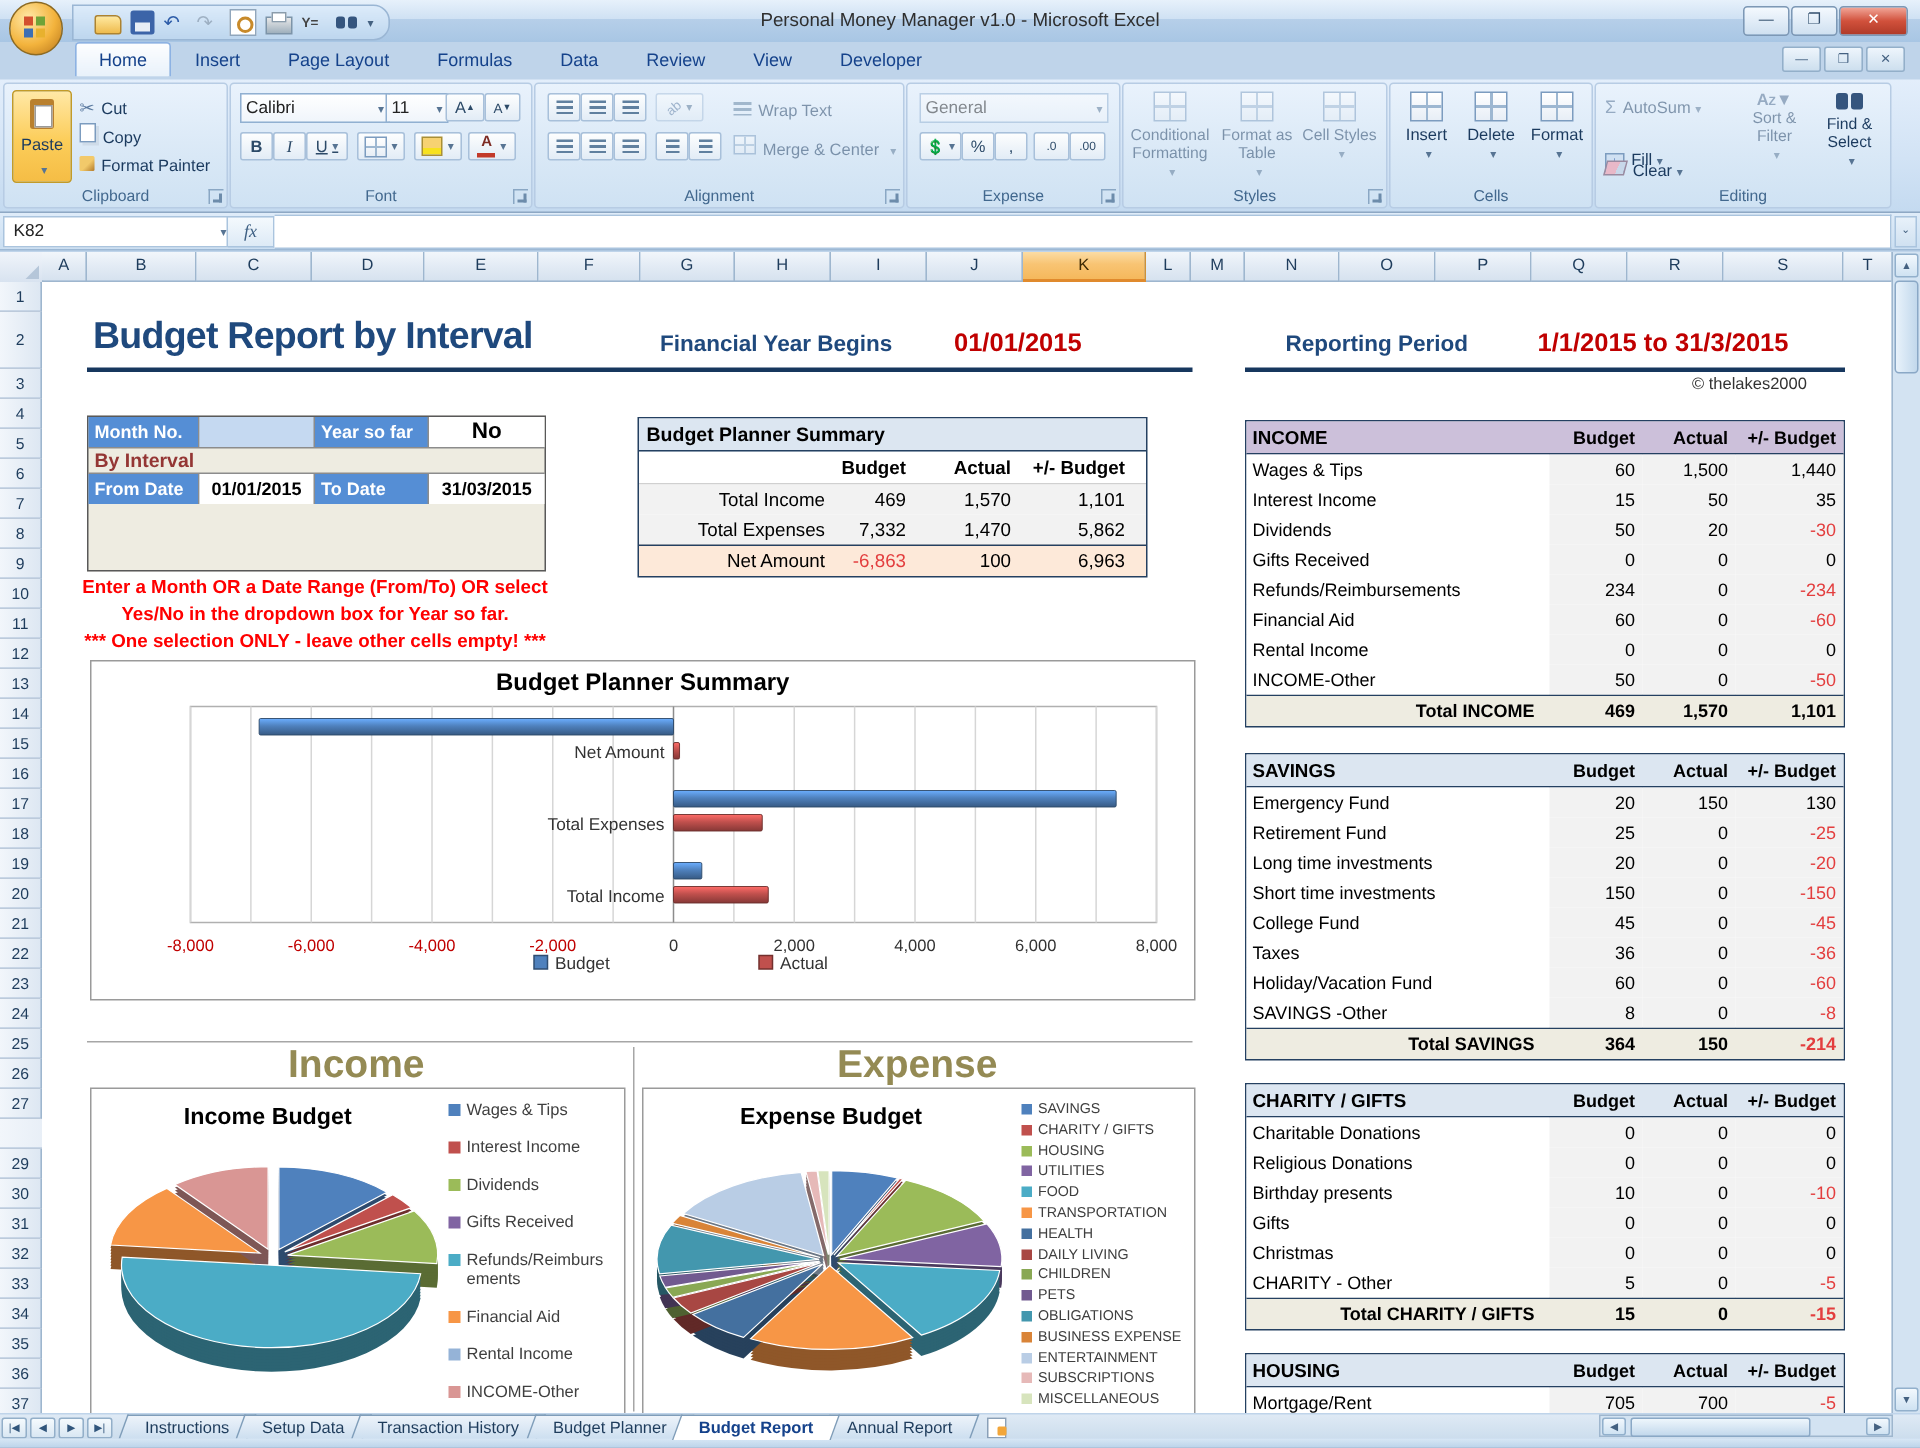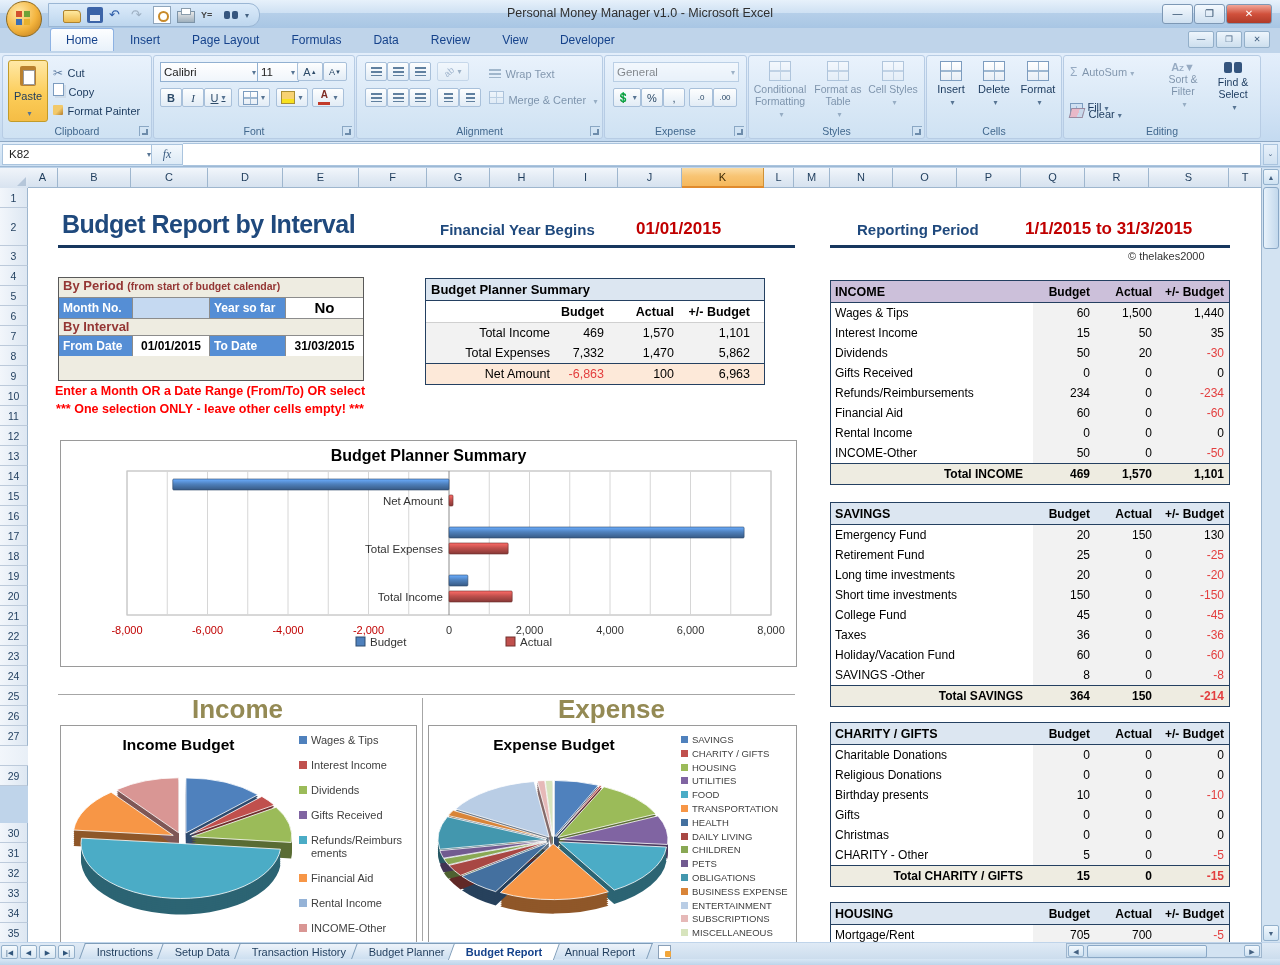--- a/index.html
+++ b/index.html
@@ -454,21 +454,21 @@
       <div class="rh" style="height: 19px;">20</div>
       <div class="rh" style="height: 19px;">21</div>
       <div class="rh" style="height: 19px;">22</div>
       <div class="rh" style="height: 19px;">23</div>
       <div class="rh" style="height: 19px;">24</div>
       <div class="rh" style="height: 19px;">25</div>
       <div class="rh" style="height: 19px;">26</div>
       <div class="rh" style="height: 19px;">27</div>
       <div class="rh" style="height: 19px; padding-left: 33px;">28</div>
       <div class="rh" style="height: 19px;">29</div>
-      <div class="rh" style="height: 19px; margin-top: 37px;">30</div>
+      <div class="rh" style="height: 19px;">30</div>
       <div class="rh" style="height: 19px;">31</div>
       <div class="rh" style="height: 19px;">32</div>
       <div class="rh" style="height: 19px;">33</div>
       <div class="rh" style="height: 19px;">34</div>
       <div class="rh" style="height: 19px;">35</div>
       <div class="rh" style="height: 19px;">36</div>
       <div class="rh" style="height: 19px;">37</div>
     </div>
 
   <div id="sheet">
@@ -477,38 +477,38 @@
       <div class="abs" id="rpt-title">Budget Report by Interval</div>
       <div class="abs hdr-lbl" style="left:440px;top:33px;">Financial Year Begins</div>
       <div class="abs hdr-val" style="left:636px;top:31px;">01/01/2015</div>
       <div class="abs hdr-lbl" style="left:857px;top:33px;">Reporting Period</div>
       <div class="abs hdr-val" style="left:1025px;top:31px;">1/1/2015 to 31/3/2015</div>
       <div class="abs hline" style="left:58px;top:57px;width:737px;"></div>
       <div class="abs hline" style="left:830px;top:57px;width:400px;"></div>
       <div class="abs" id="copyright">© thelakes2000</div>
 
       <div class="abs" id="period">
-        <div class="sub"><span>By Period</span> <small>(from start of budget calendar)</small></div>
         <div class="row4">
           <span class="bluecell" style="width:74px;">Month No.</span>
           <span class="inputcell" style="width:77px;"></span>
           <span class="bluecell" style="width:76px;">Year so far</span>
           <span class="valuecell" style="flex:1;font-size:15px;">No</span>
         </div>
         <div class="sub" style="height:16px;line-height:16px;">By Interval</div>
         <div class="row4" style="border-bottom:none;">
           <span class="bluecell" style="width:74px;">From Date</span>
           <span class="valuecell" style="width:77px;border-right:1px solid #8c8c8c;">01/01/2015</span>
           <span class="bluecell" style="width:76px;">To Date</span>
           <span class="valuecell" style="flex:1;">31/03/2015</span>
         </div>
       </div>
 
       <div class="abs" id="instr">
         <div>Enter a Month OR a Date Range (From/To) OR select</div>
+        <div>Yes/No in the dropdown box for Year so far.</div>
         <div>*** One selection ONLY - leave other cells empty! ***</div>
       </div>
 
       <div class="abs" id="summary">
         <div class="hd">Budget Planner Summary</div>
         <div id="summarybody">
             <div class="srow" style="height: 21px; font-weight: bold; border-bottom: 1px solid rgb(208, 208, 208);">
               <span class="c0"></span>
               <span class="c1">Budget</span>
               <span class="c2">Actual</span>

